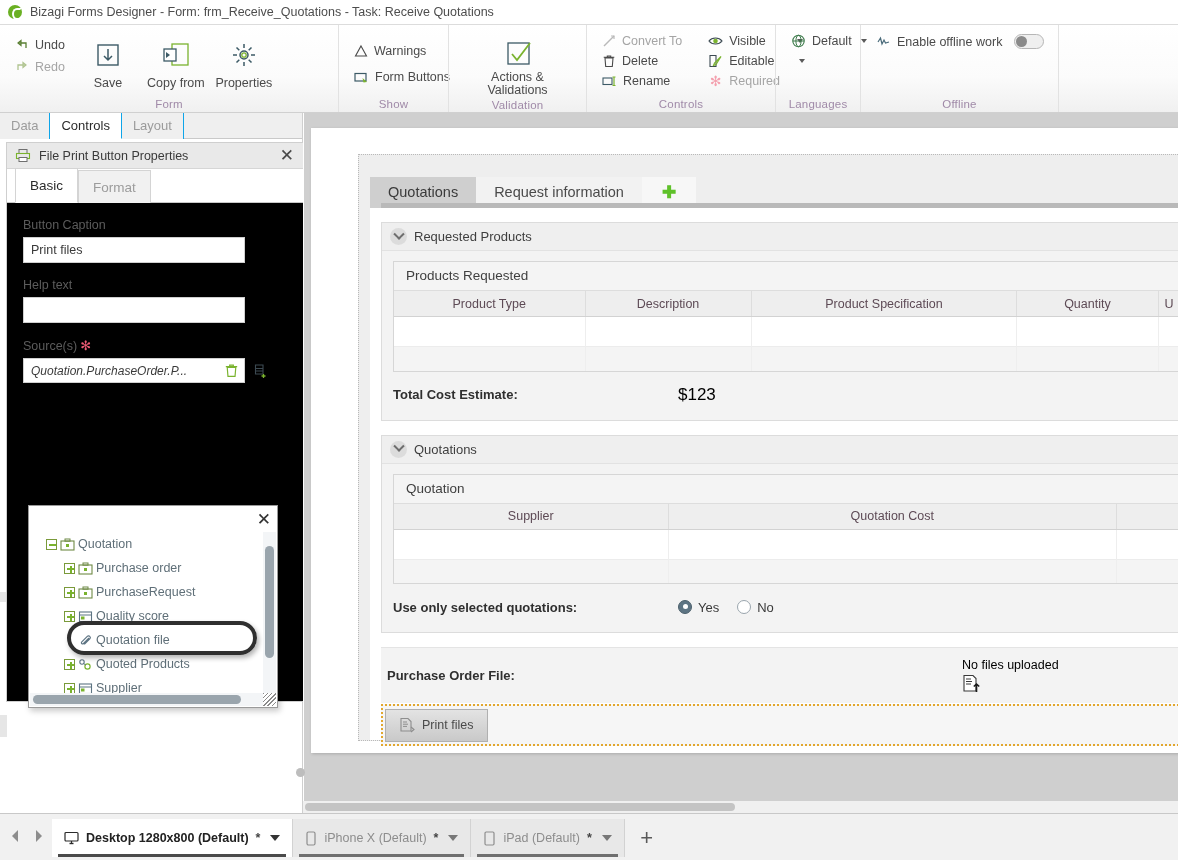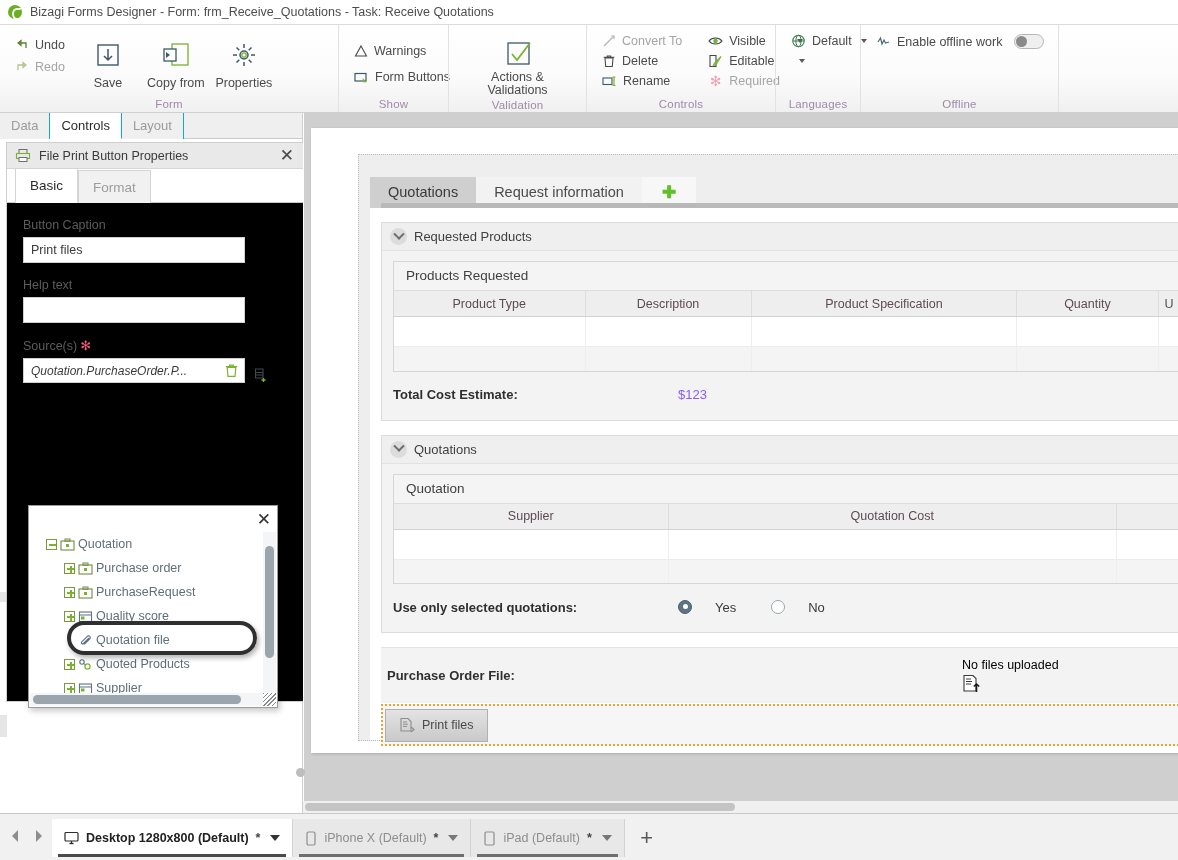--- a/index.html
+++ b/index.html
@@ -115,21 +115,21 @@
   }
 
   .field-block { padding: 0 16px; }
   .flabel { font-size: 12.5px; color: #5c5c5c; margin: 15px 0 5px 0; }
   .fsuffix-req { color: #ef5b75; font-size: 13px; margin-left: 3px; }
   .finput {
     width: 222px; height: 26px; border: 1px solid #cfcfcf; background: #ffffff;
     font-size: 12.5px; color: #3a3a3a; padding: 0 7px; line-height: 24px;
     font-family: "Liberation Sans", sans-serif;
   }
-  .source-row { display: flex; align-items: flex-end; gap: 7px; }
+  .source-row { display: flex; align-items: center; gap: 7px; }
   .source-box {
     width: 222px; height: 25px; border: 1px solid #cfcfcf; background: #ffffff;
     display: flex; align-items: center; padding: 0 5px 0 7px;
   }
   .source-box .val { flex: 1; font-size: 12px; font-style: italic; color: #3a3a3a; white-space: nowrap; overflow: hidden; }
 
   
   .treepop {
     position: absolute; left: 28px; top: 392px; width: 250px; height: 203px;
     background: #ffffff; border: 1px solid #9a9a9a;
@@ -211,23 +211,23 @@
   table.grid th {
     background: #eeeeee; border-top: 1px solid #dddddd; border-bottom: 1px solid #d2d2d2;
     border-right: 1px solid #dddddd; height: 26px; font-weight: normal; font-size: 12.5px;
     color: #5d4a55; text-align: center;
   }
   table.grid td { height: 30px; background: #ffffff; border-right: 1px solid #eeeeee; }
   table.grid tr.filler td { height: 24px; background: #f4f4f4; border-top: 1px solid #ececec; }
 
   .kvrow { display: flex; align-items: center; height: 34px; background: #f3f3f3; margin-top: 6px; padding-left: 11px; }
   .kvlabel { width: 285px; font-size: 13px; font-weight: bold; color: #2f2f2f; }
-  .kvval { font-size: 13px; color: #8b5cf6; }
-
-  .radio-row { display: flex; gap: 23px; }
+  .kvval { font-size: 17px; color: #000000; }
+
+  .radio-row { display: flex; gap: 6px; }
   .radio { width: 14px; height: 14px; border-radius: 50%; border: 1px solid #9aa5ad; background: #ffffff; display: inline-flex; align-items: center; justify-content: center; }
   .radio.on { background: #5d7483; border-color: #4c606c; }
   .radio.on::after { content:""; width:5px;height:5px;border-radius:50%;background:#ffffff; }
   .radio-lbl { font-size: 13px; color: #3a3a3a; margin-right: 12px; }
 
   .po-row { display: flex; align-items: center; background: #f3f3f3; height: 56px; padding-left: 6px; border-top: 1px solid #e4e4e4; }
   .po-label { width: 575px; font-size: 13px; font-weight: bold; color: #2f2f2f; }
   .po-right { display: flex; flex-direction: column; align-items: flex-start; }
   .po-note { font-size: 12.5px; color: #000000; margin-bottom: 2px; }
 

